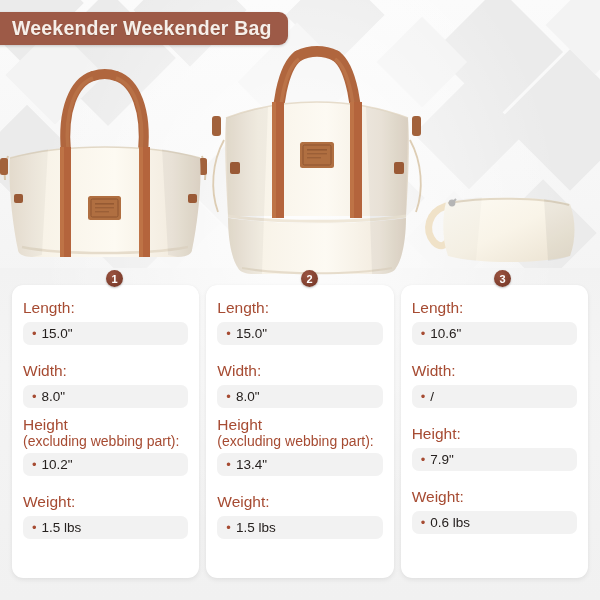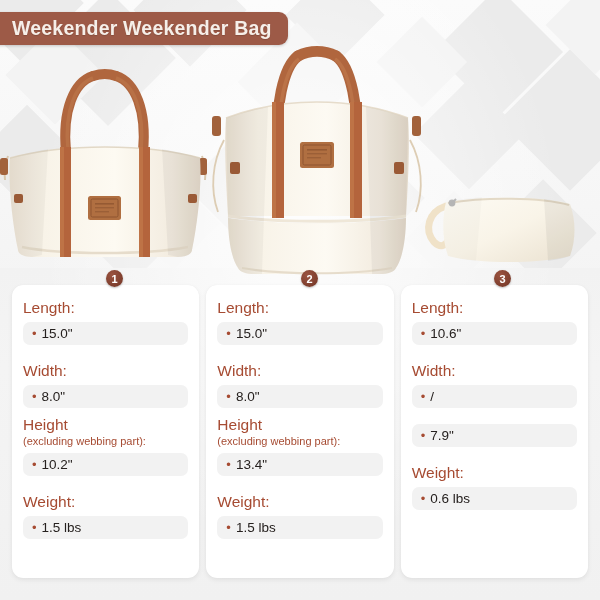--- a/index.html
+++ b/index.html
@@ -113,21 +113,21 @@
   }
   .spec { margin-bottom: 16px; }
   .spec-label {
     color: #a64b32;
     font-size: 15.5px;
     line-height: 19px;
     margin-bottom: 5px;
   }
   .spec-sub {
     color: #a64b32;
-    font-size: 11px;
+    font-size: 14px;
     line-height: 13px;
     margin-top: -4px;
     margin-bottom: 5px;
   }
   .spec-value {
     background: #f2f2f2;
     border-radius: 7px;
     height: 23px;
     display: flex;
     align-items: center;
@@ -394,20 +394,21 @@
         </div>
       </div>
       <div class="spec sp-gap-lg">
         <div class="spec-label">Width:</div>
         <div class="spec-value">
           <span class="bullet">•</span>
           <span>/</span>
         </div>
       </div>
       <div class="spec sp-gap-lg">
+        <div class="spec-label">Height:</div>
         <div class="spec-value">
           <span class="bullet">•</span>
           <span>7.9"</span>
         </div>
       </div>
       <div class="spec">
         <div class="spec-label">Weight:</div>
         <div class="spec-value">
           <span class="bullet">•</span>
           <span>0.6 lbs</span>

